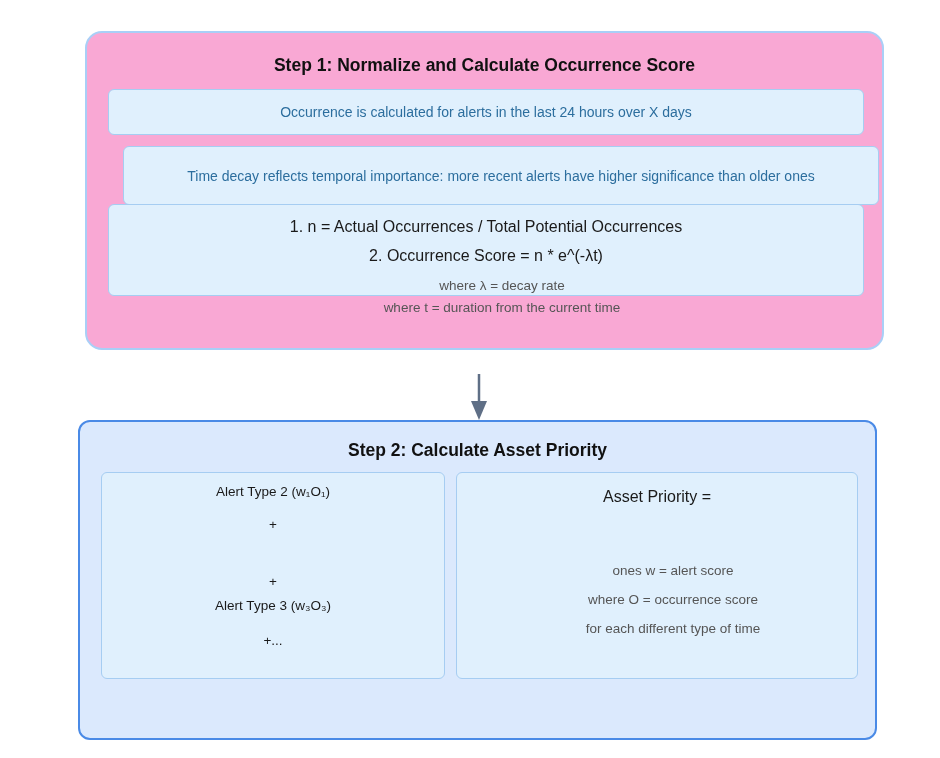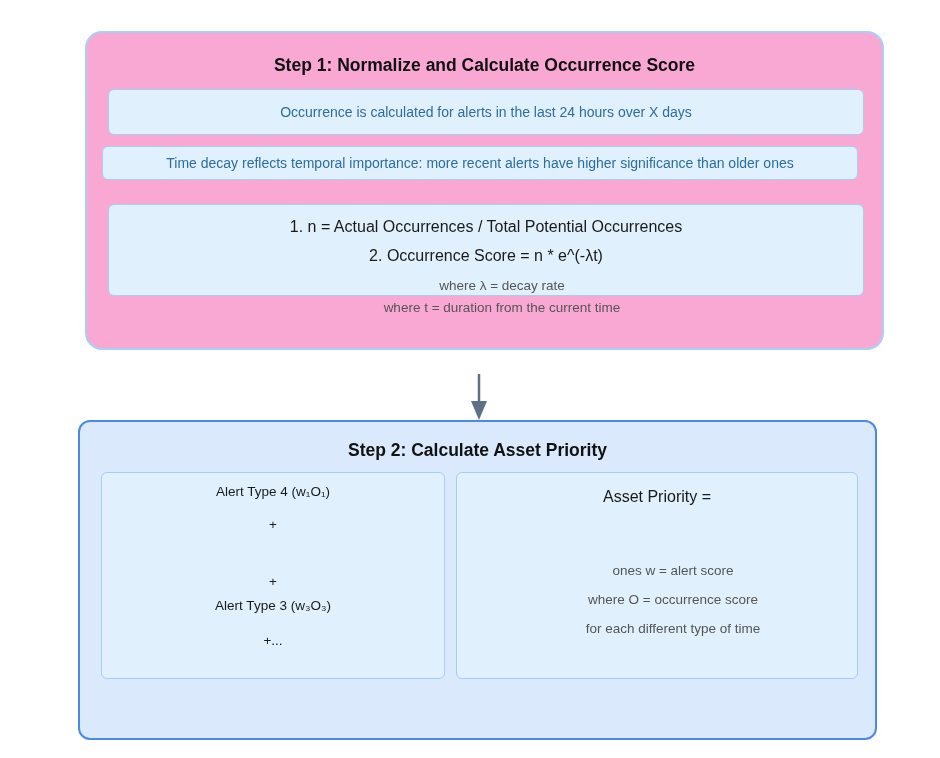--- a/index.html
+++ b/index.html
@@ -42,42 +42,42 @@
 </head>
 <body>
 
 <div class="step1">
   <div class="title">Step 1: Normalize and Calculate Occurrence Score</div>
 
   <div class="box note" style="left:21px; top:56px; width:756px; height:46px;">
     <span>Occurrence is calculated for alerts in the last 24 hours over X days</span>
   </div>
 
-  <div class="box note" style="left:15px; top:113px; width:756px; height:34px;">
+  <div class="box note" style="left:36px; top:113px; width:756px; height:59px;">
     <span>Time decay reflects temporal importance: more recent alerts have higher significance than older ones</span>
   </div>
 
   <div class="box" style="left:21px; top:171px; width:756px; height:92px;">
     <div class="center f-main" style="top:13px;">1. n = Actual Occurrences / Total Potential Occurrences</div>
     <div class="center f-main" style="top:42px;">2. Occurrence Score = n * e^(-λt)</div>
     <div class="center f-sub" style="top:73px;">where λ = decay rate</div>
     <div class="center f-sub" style="top:95px;">where t = duration from the current time</div>
   </div>
 </div>
 
 <svg class="arrow" viewBox="0 0 16 46">
   <line x1="8" y1="0" x2="8" y2="30" stroke="#5f6f86" stroke-width="2.5"></line>
   <polygon points="0,27 16,27 8,46" fill="#5f6f86"></polygon>
 </svg>
 
 <div class="step2">
   <div class="title">Step 2: Calculate Asset Priority</div>
 
   <div class="box" style="left:21px; top:50px; width:344px; height:207px;">
-    <div class="center f-alert" style="top:11px;">Alert Type 4 (w₁O₁)</div>
+    <div class="center f-alert" style="top:11px;">Alert Type 2 (w₁O₁)</div>
     <div class="center f-alert" style="top:44px;">+</div>
     <div class="center f-alert" style="top:101px;">+</div>
     <div class="center f-alert" style="top:125px;">Alert Type 3 (w₃O₃)</div>
     <div class="center f-alert" style="top:160px;">+...</div>
   </div>
 
   <div class="box" style="left:376px; top:50px; width:402px; height:207px;">
     <div class="center f-main" style="top:15px;">Asset Priority =</div>
     <div class="center f-sub" style="top:90px;">ones w = alert score</div>
     <div class="center f-sub" style="top:119px;">where O = occurrence score</div>

